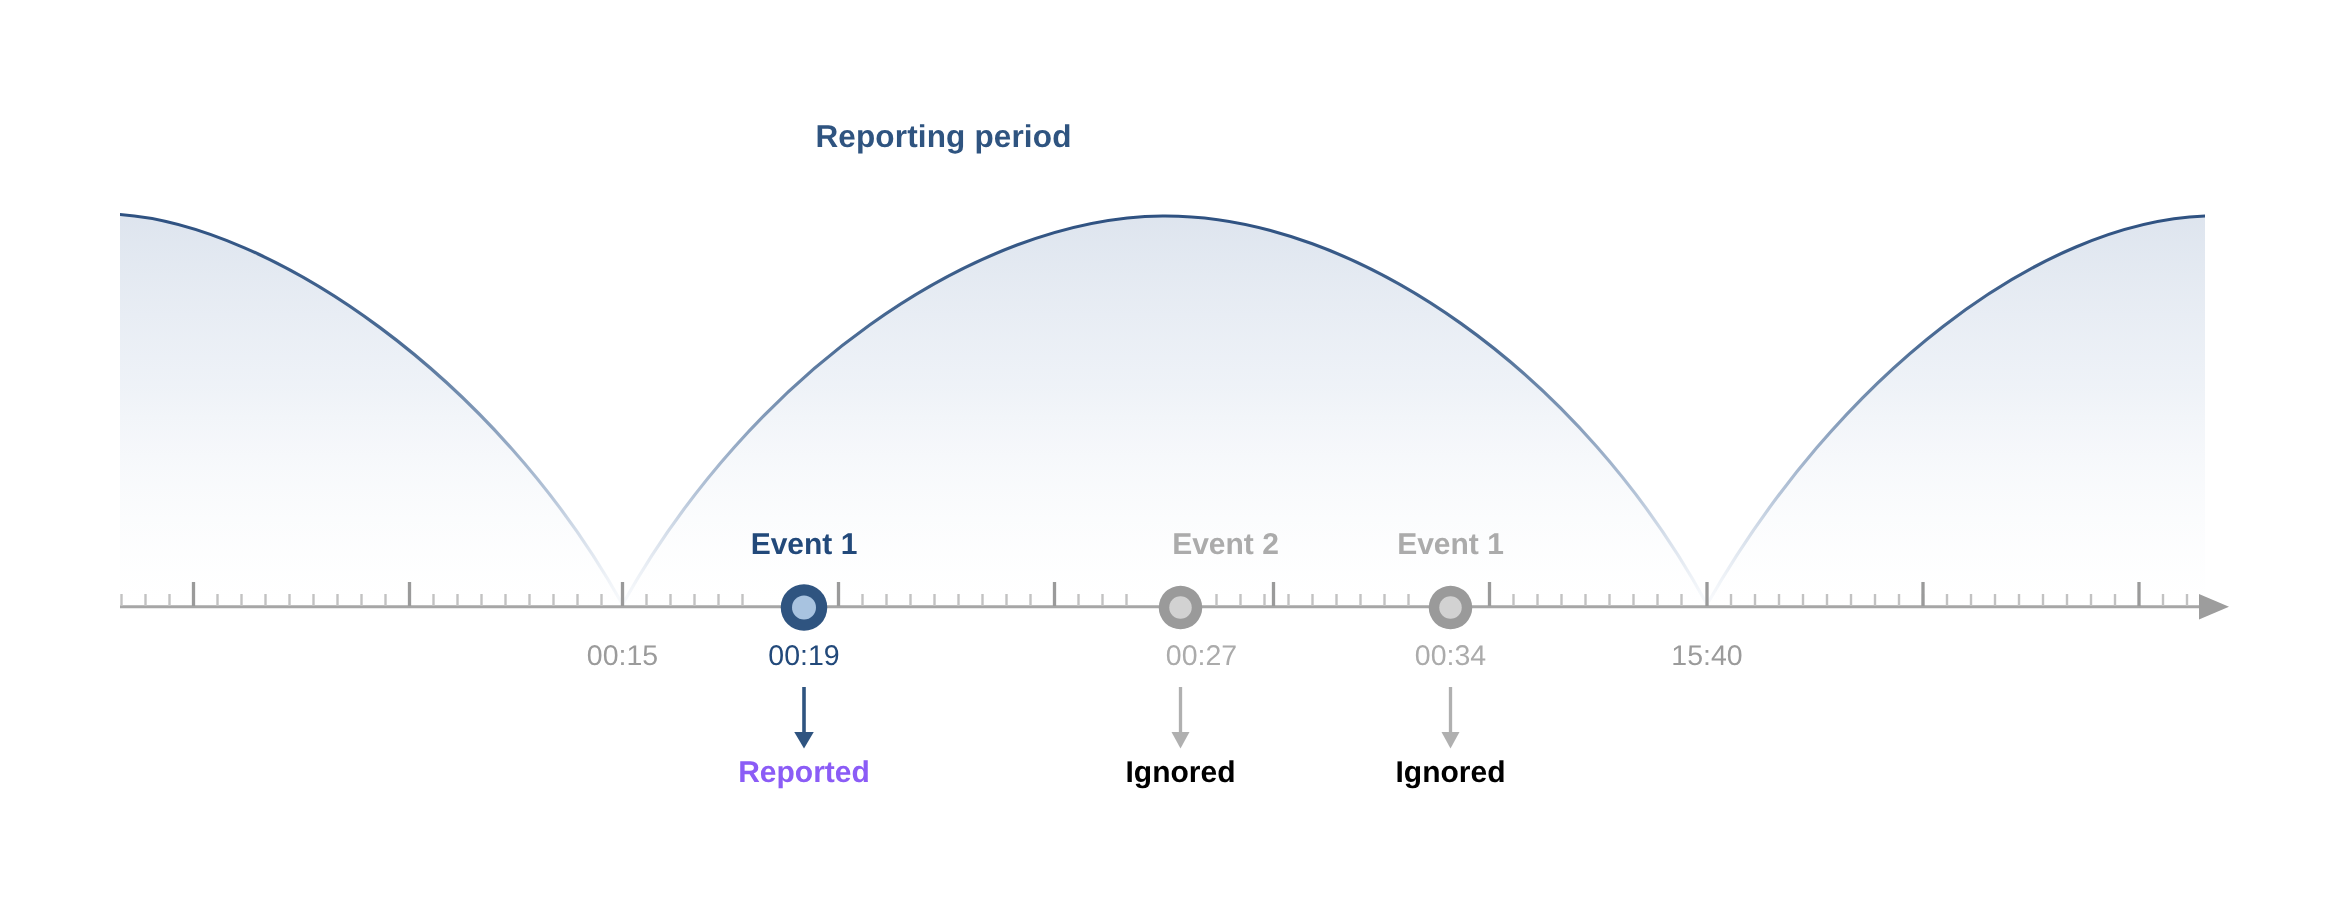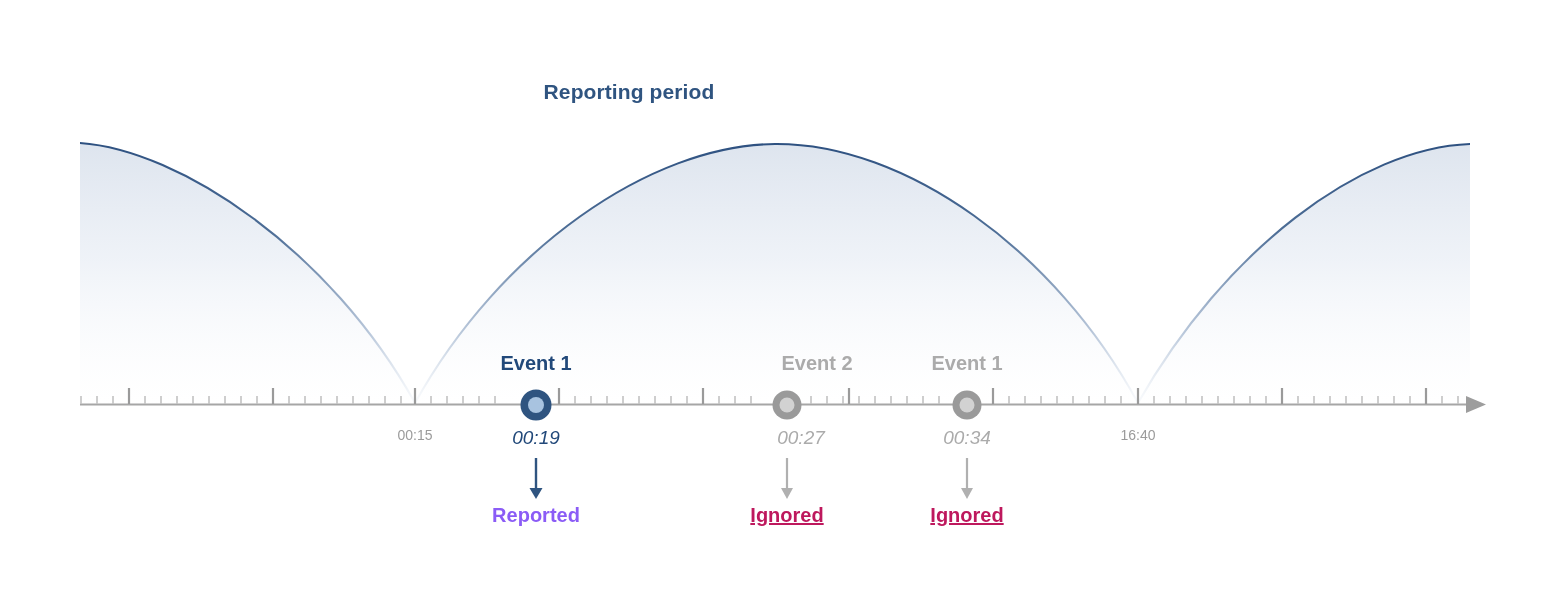--- a/index.html
+++ b/index.html
@@ -43,42 +43,41 @@
     font-size: 20px;
     font-weight: bold;
     white-space: nowrap;
   }
   .ev-time {
     position: absolute;
     transform: translateX(-50%);
     top: 427px;
     font-size: 19px;
     white-space: nowrap;
-    font-style: italic;
   }
   .ev-status {
     position: absolute;
     transform: translateX(-50%);
     top: 504px;
     font-size: 20px;
     font-weight: bold;
     white-space: nowrap;
   }
   .tick-time {
     position: absolute;
     transform: translateX(-50%);
     top: 427px;
-    font-size: 14px;
+    font-size: 19px;
     color: #9B9B9B;
     white-space: nowrap;
   }
   .acc-strong { color: #22497A; }
   .acc-muted  { color: #ABABAB; }
   .status-strong { color: #8b5cf6; }
-  .status-muted  { color: #be185d; text-decoration: underline; }
+  .status-muted  { color: #000000; }
 </style>
 </head>
 <body>
 
 <div id="stage">
 
   <svg id="diagram" viewBox="0 0 1550 614">
     <defs>
       <linearGradient id="areaFill" x1="0" y1="140" x2="0" y2="404" gradientUnits="userSpaceOnUse">
         <stop offset="0" stop-color="#dde4ee" stop-opacity="1"></stop>
@@ -236,21 +235,21 @@
     </g>
     <g>
       <line x1="967" y1="458" x2="967" y2="490" stroke="#B0B0B0" stroke-width="2.2"></line>
       <polygon points="961,488 973,488 967,499" fill="#B0B0B0"></polygon>
     </g>
   </svg>
 
   <div class="period-title">Reporting period</div>
 
   <div class="tick-time" style="left:415px;">00:15</div>
-  <div class="tick-time" style="left:1138px;">16:40</div>
+  <div class="tick-time" style="left:1138px;">15:40</div>
 
   <div class="ev-label acc-strong" style="left:536px;text-align:right;">Event 1</div>
   <div class="ev-time acc-strong" style="left:536px;">00:19</div>
   <div class="ev-status status-strong" style="left:536px;">Reported</div>
 
   <div class="ev-label acc-muted" style="left:817px;">Event 2</div>
   <div class="ev-time acc-muted" style="left:787px;margin-left:14px;">00:27</div>
   <div class="ev-status status-muted" style="left:787px;">Ignored</div>
 
   <div class="ev-label acc-muted" style="left:967px;">Event 1</div>

